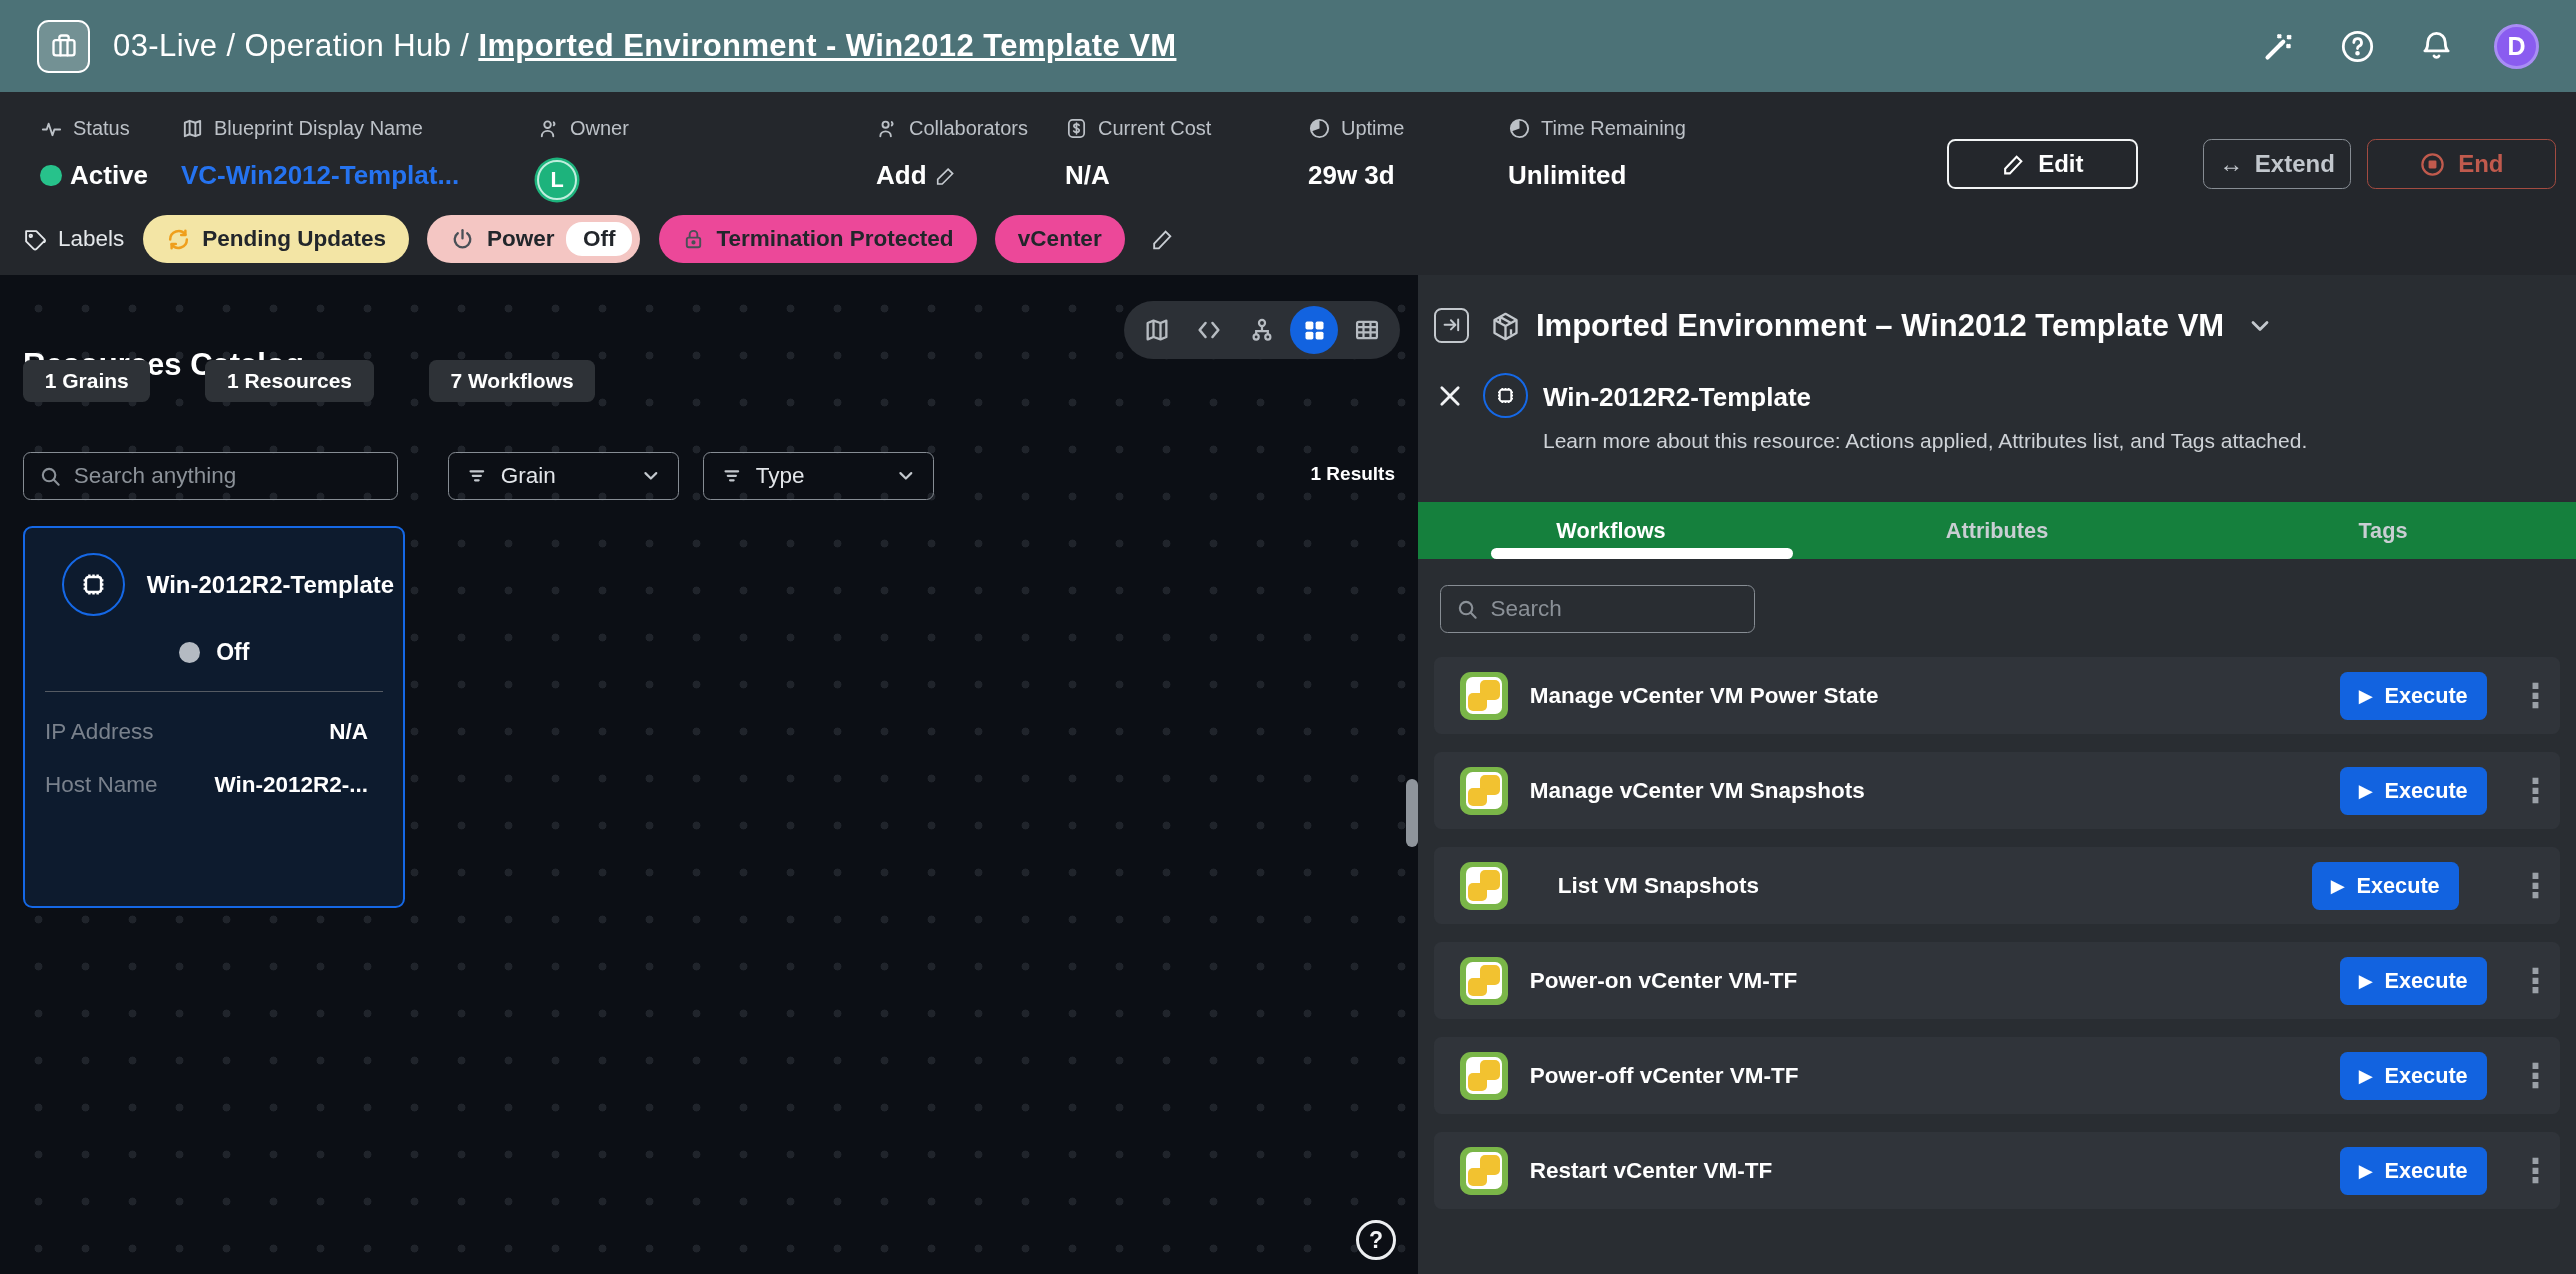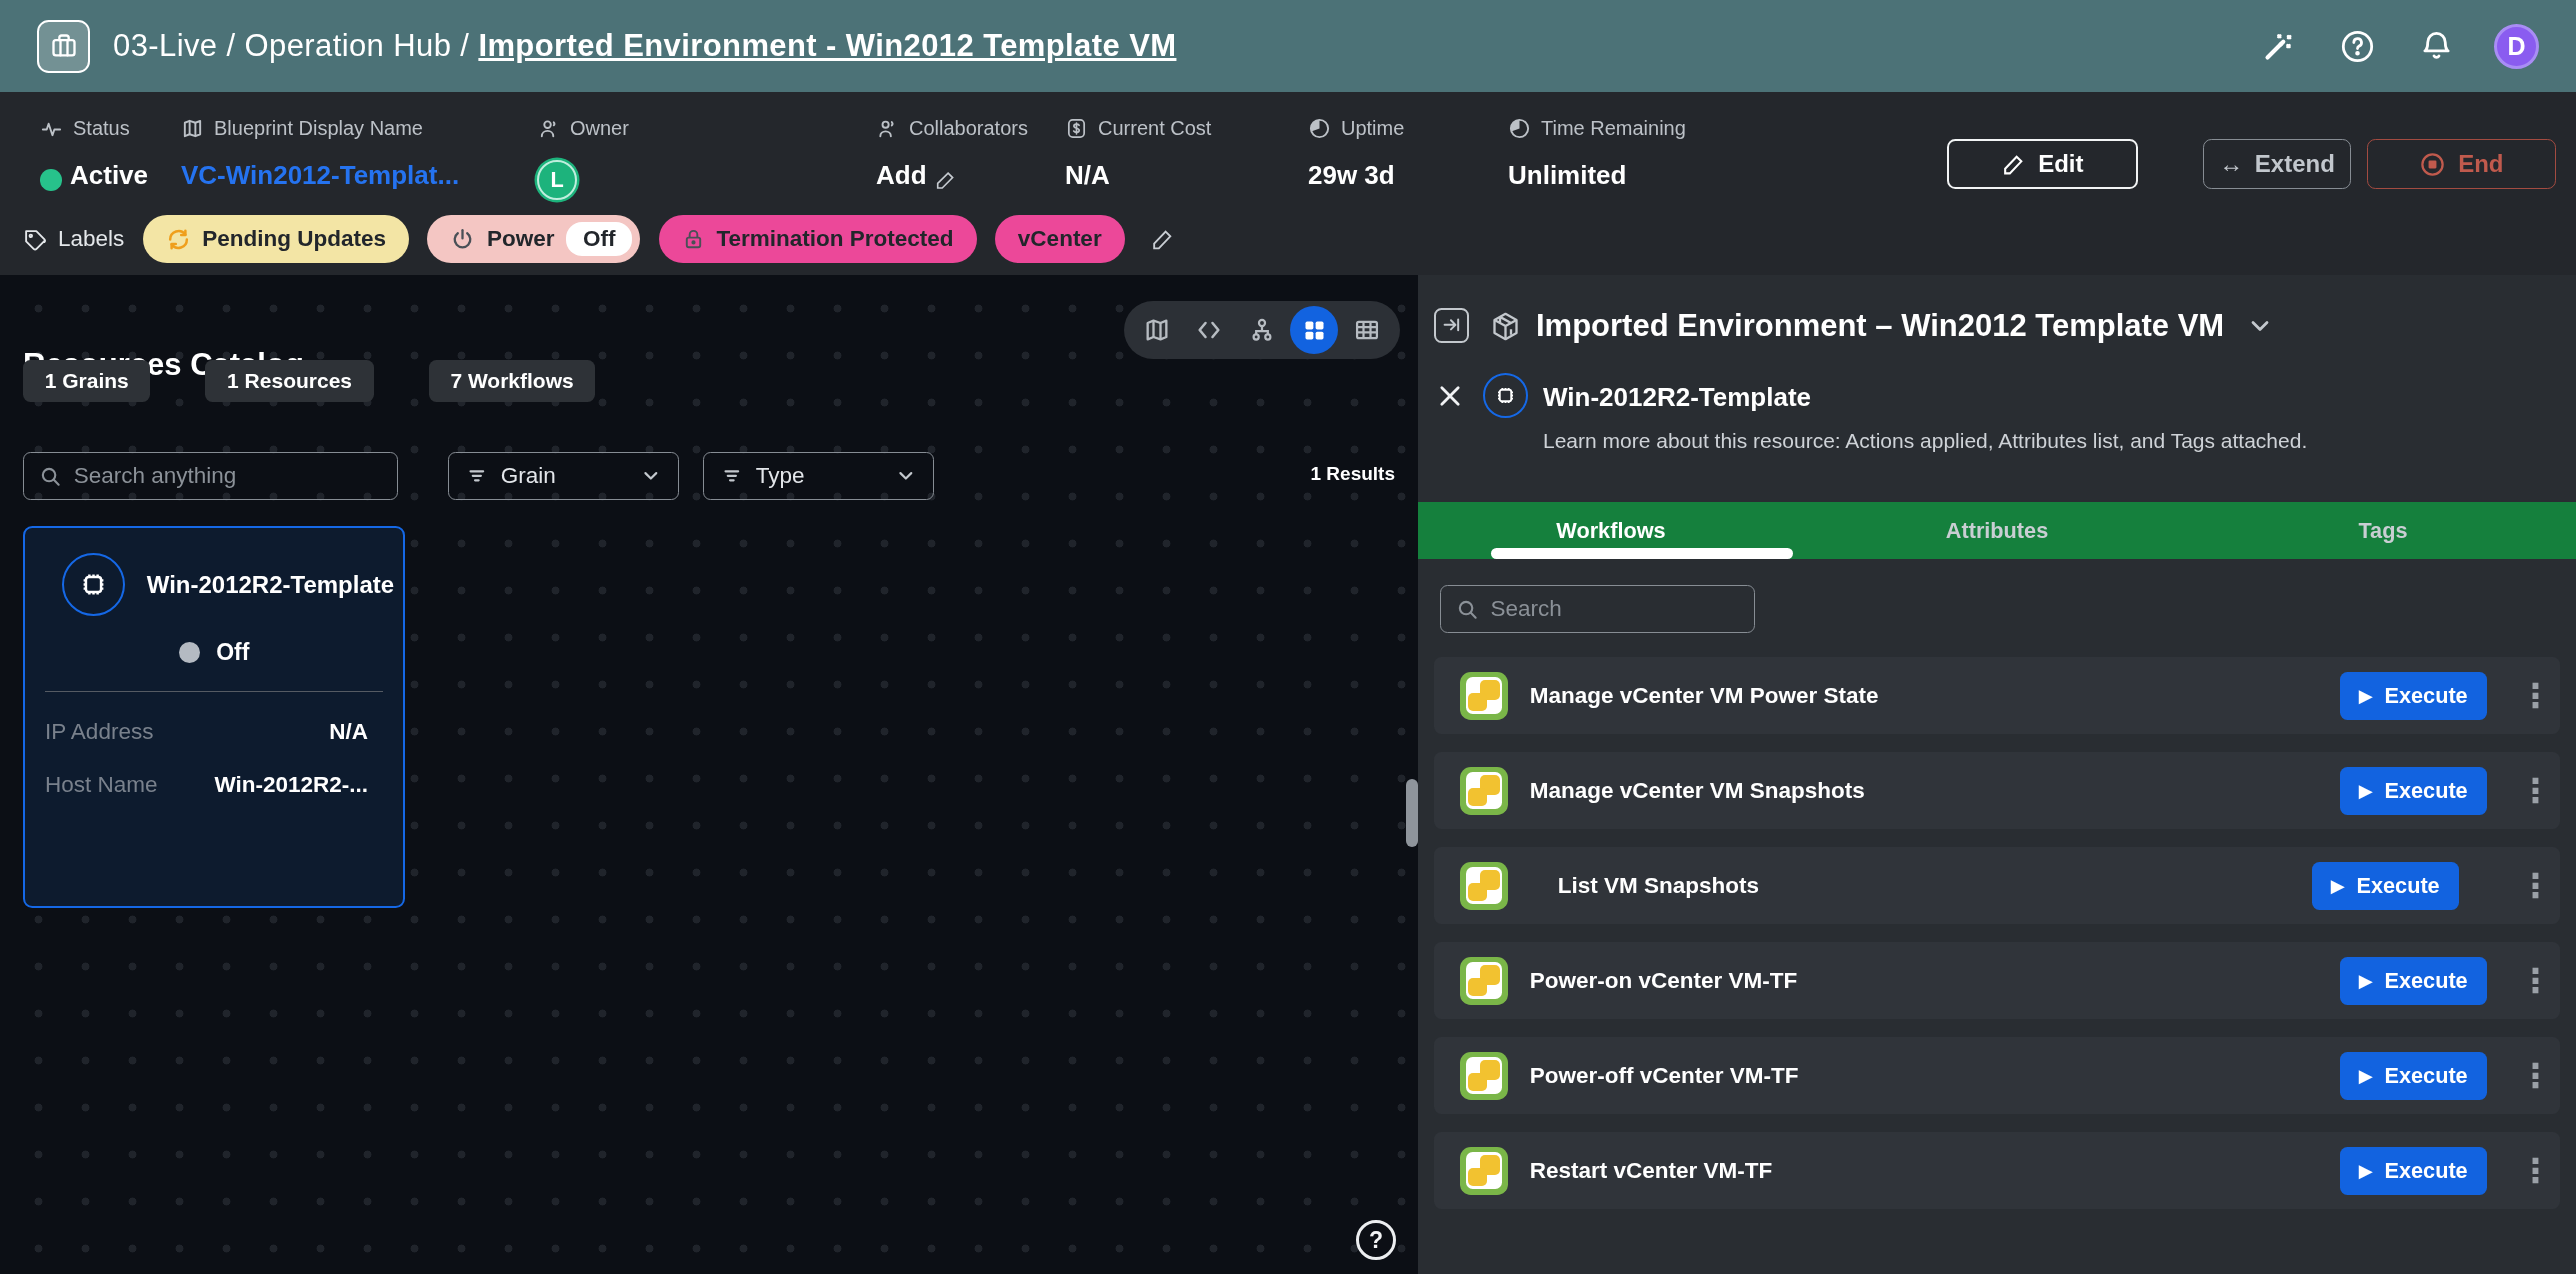--- a/index.html
+++ b/index.html
@@ -17,21 +17,21 @@
   .top-right { margin-left:auto; display:flex; align-items:center; gap:37px; }
   .topbtn { width:42px; height:42px; display:flex; align-items:center; justify-content:center; }
   .avatar { width:45px; height:45px; border-radius:50%; background:#8a5cf0;
     border:3.3px solid #a98df5; color:#ffffff; font-weight:700; font-size:25px;
     display:flex; align-items:center; justify-content:center; }
 
   
   #summary { position:absolute; left:0; top:92px; width:2576px; height:183px; background:#24272c; }
   .sfield { position:absolute; top:25px; }
   .sfield .lab { display:flex; align-items:center; gap:10px; color:#bcc1c7; font-size:20px; }
-  .sfield .val { margin-top:20px; font-size:26px; font-weight:700; color:#ffffff; display:flex; align-items:flex-end; gap:8.3px; }
+  .sfield .val { margin-top:20px; font-size:26px; font-weight:700; color:#ffffff; display:flex; align-items:center; gap:8.3px; }
   .val.link { color:#2573f0; }
   .dot { width:21.7px; height:21.7px; border-radius:50%; }
   .dot.green { background:#27c28b; }
   .owner-av { width:40px; height:40px; border-radius:50%; background:#1db37c; color:#fff;
     border:2.5px solid #bfeedd; box-shadow:0 0 0 2.5px #1db37c; font-size:21.7px; font-weight:700;
     display:flex; align-items:center; justify-content:center; }
   .sum-btn { position:absolute; top:47px; height:50px; border-radius:8.3px; background:transparent;
     display:flex; align-items:center; justify-content:center; gap:11.7px; font-size:24px; font-weight:700; cursor:pointer; }
   #btn-edit   { left:1947px; width:191px; border:2.5px solid #f2f4f5; color:#ffffff; }
   #btn-extend { left:2203px; width:148px; border:1.7px solid #878d94; color:#c2c7cd; font-weight:600;}

